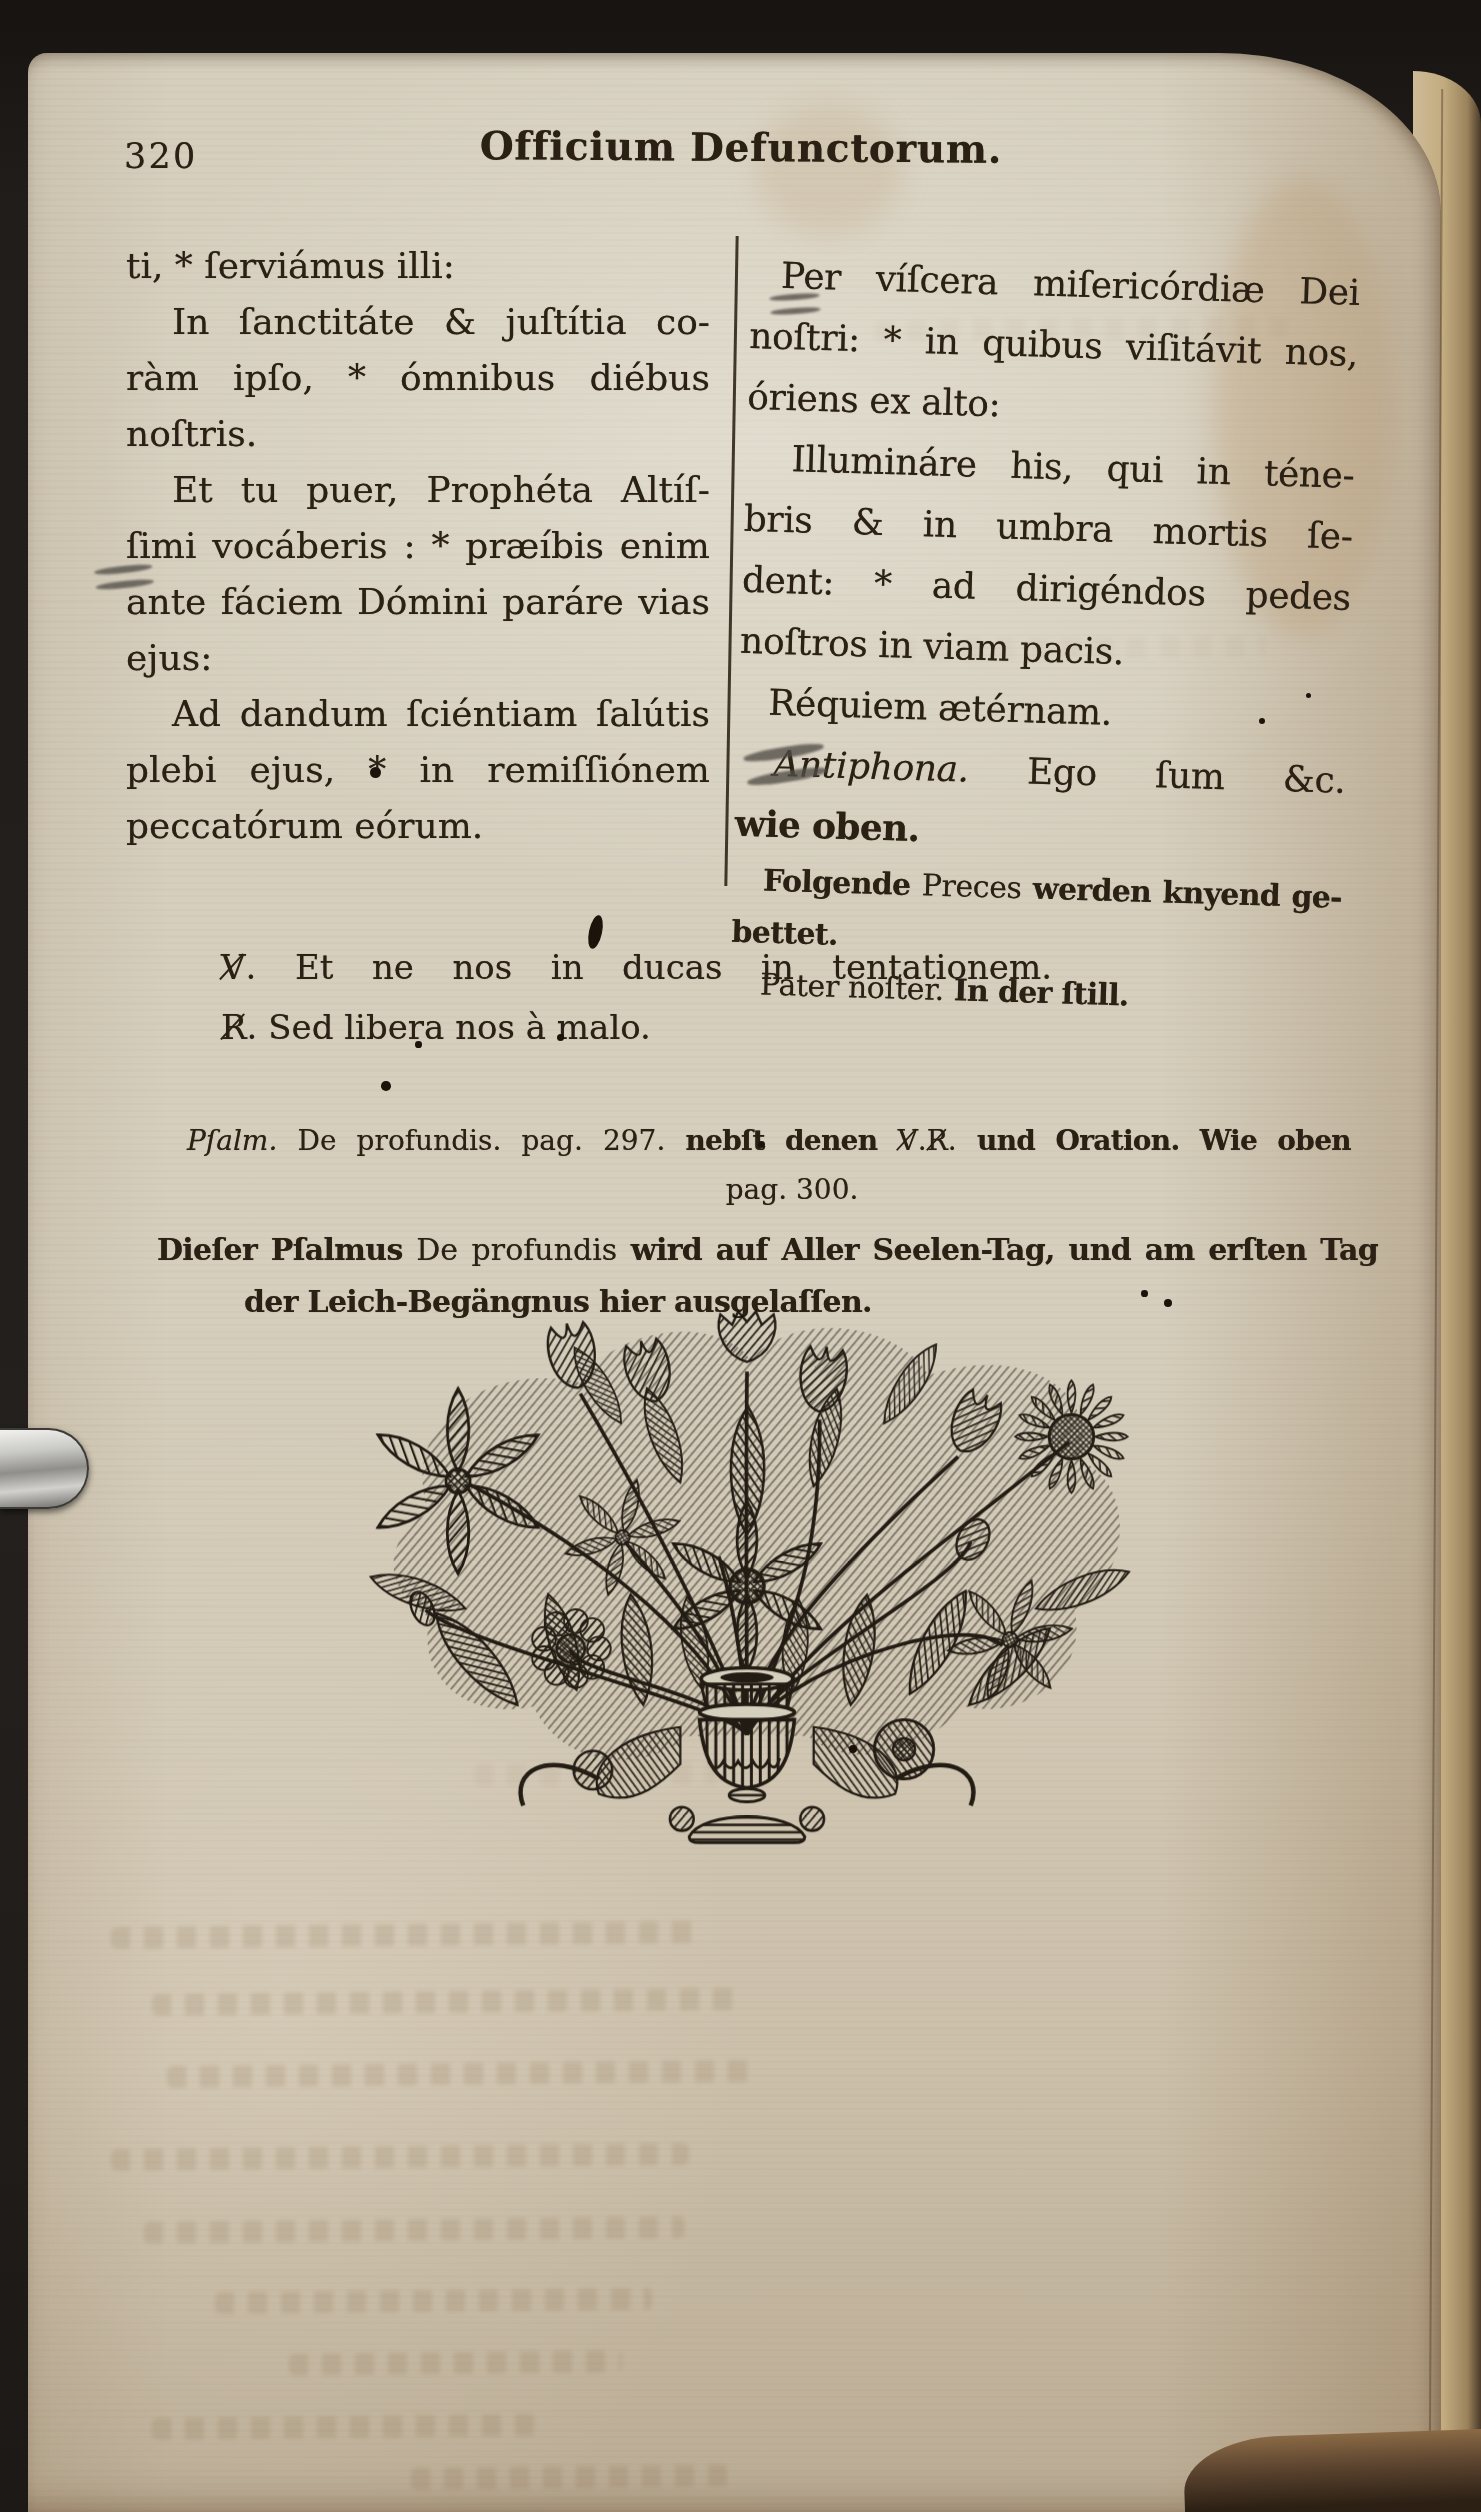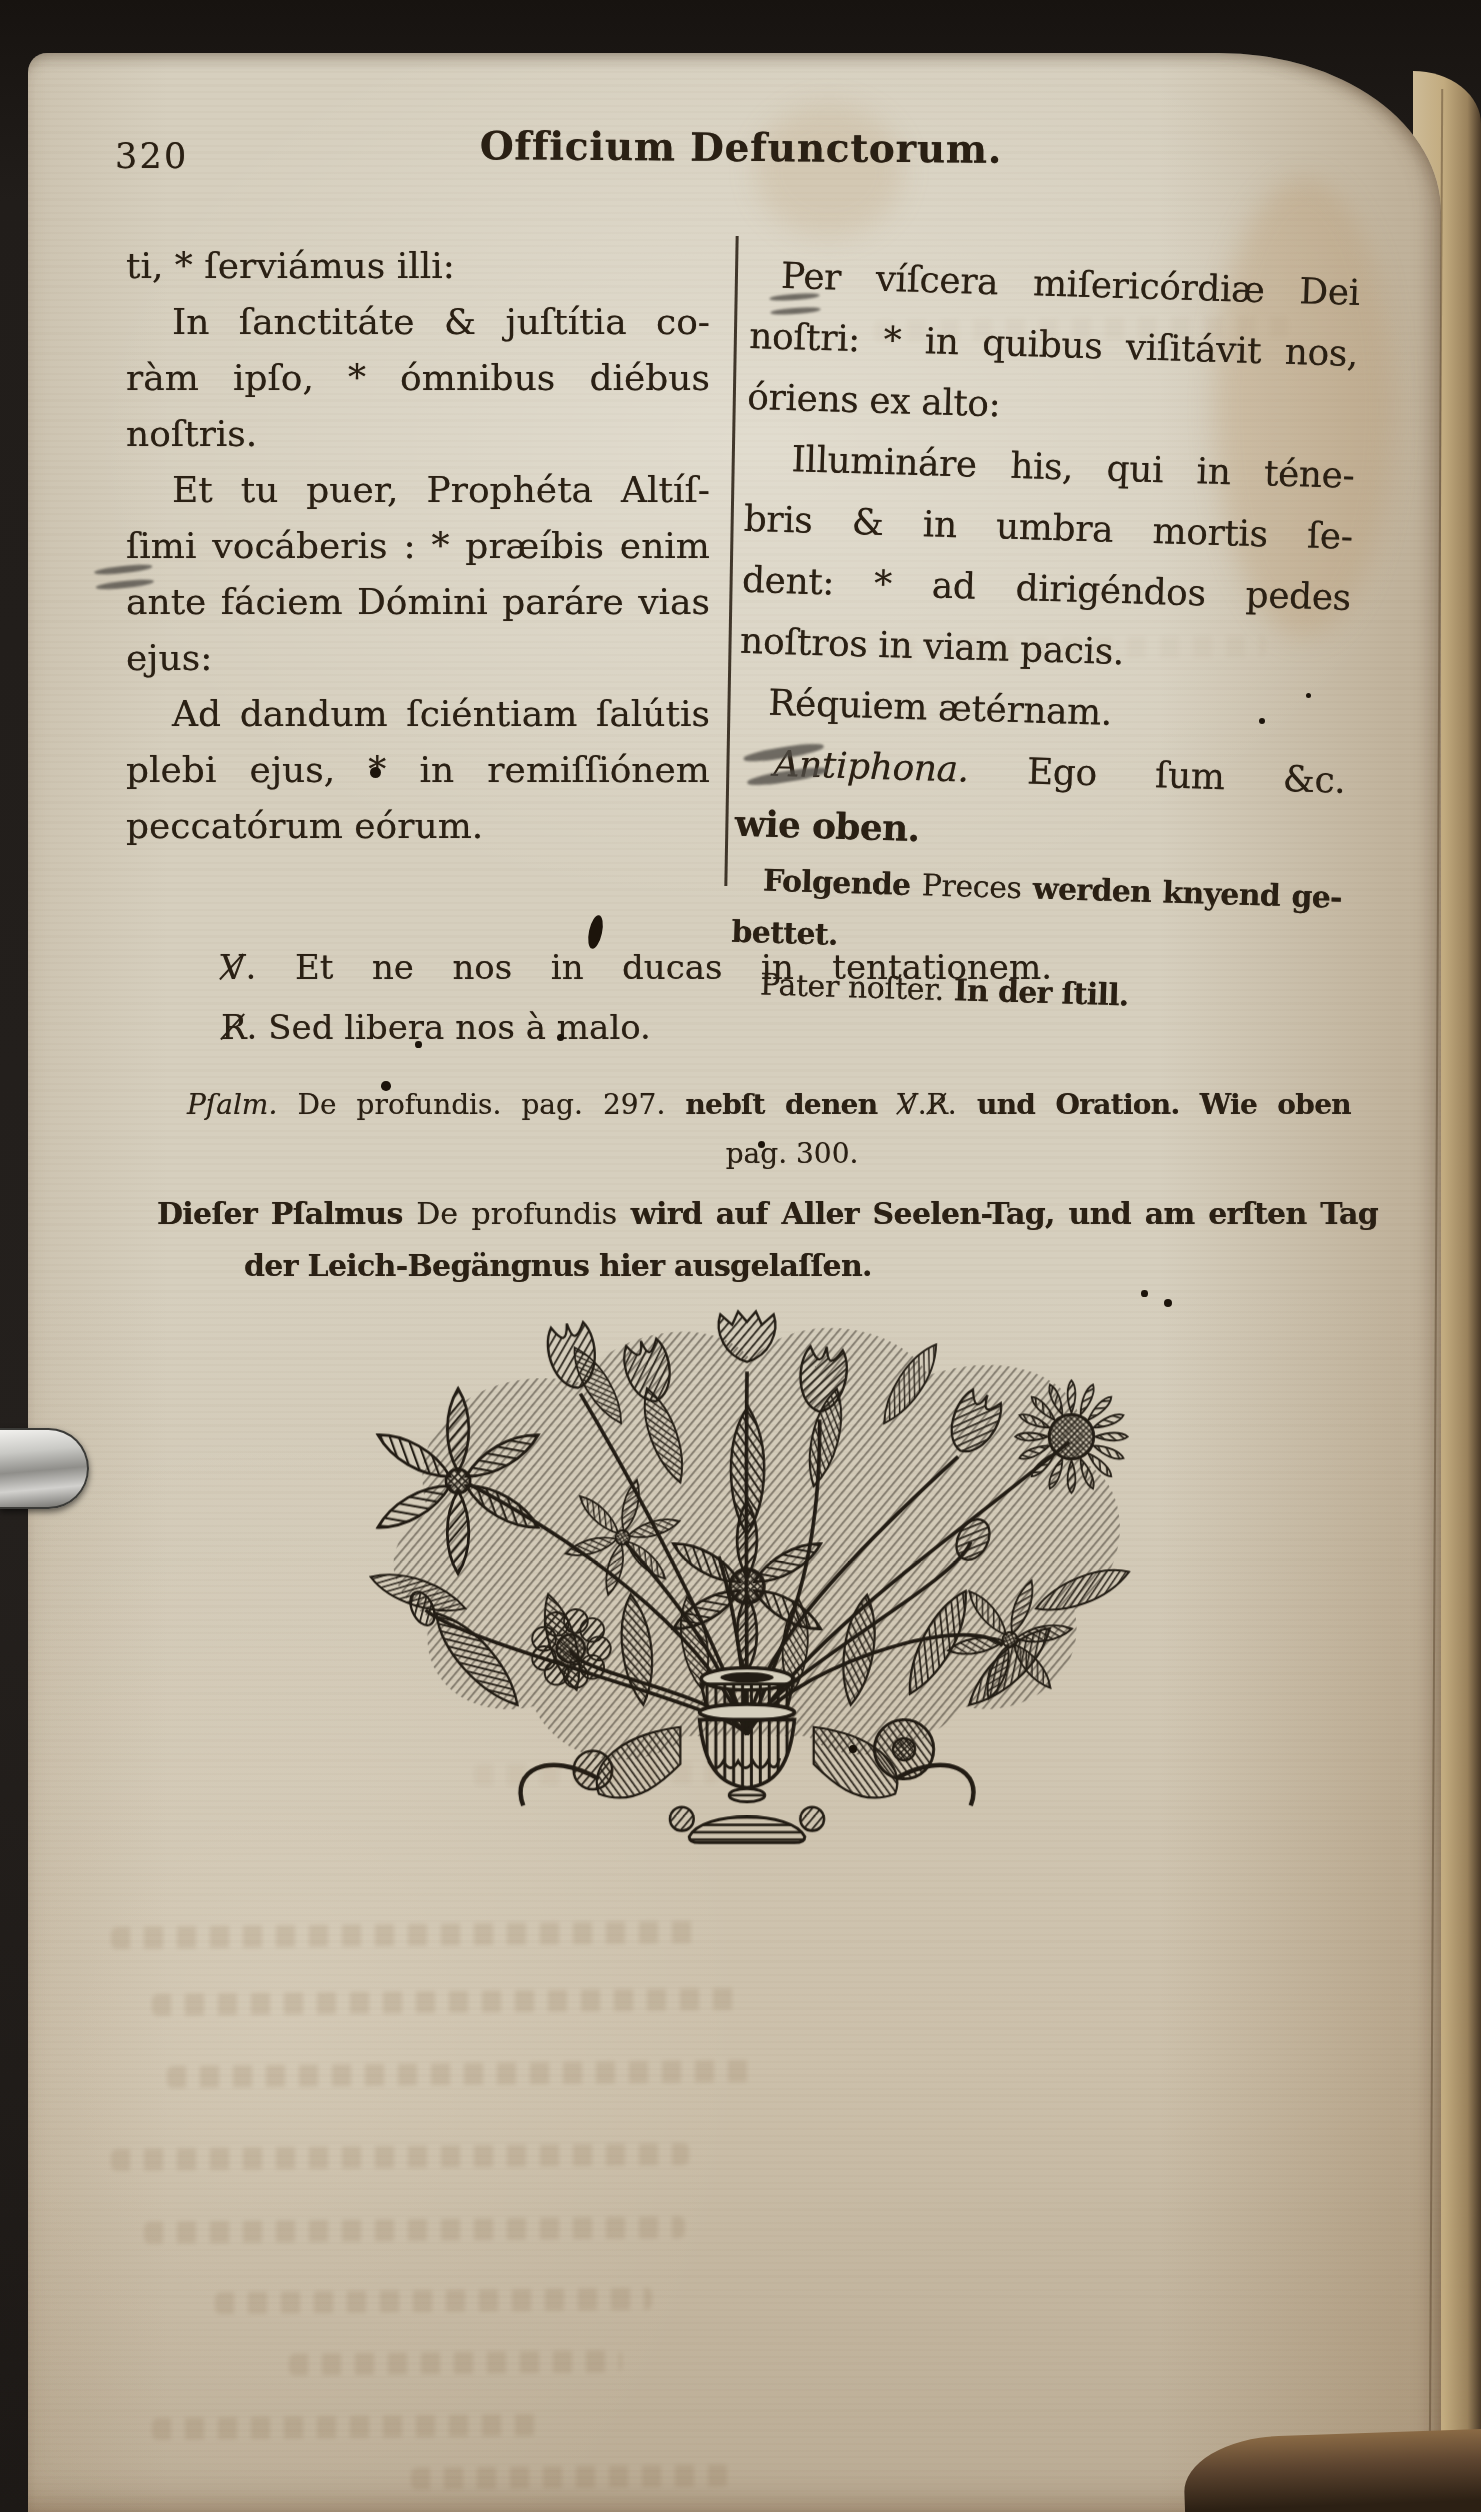--- a/index.html
+++ b/index.html
@@ -28,38 +28,38 @@
   .book-corner{position:absolute;left:1184px;top:2434px;width:311px;height:89px;
      background:linear-gradient(to bottom,#8a6a45 0%,#5d4530 35%,#2c2014 80%);
      border-top-left-radius:96px 53px;transform:rotate(-2deg);}
   .clip{position:absolute;left:0px;top:1428px;width:87px;height:77px;
      background:linear-gradient(175deg,#f2f1ee 0%,#c9c9c5 28%,#8f8e8a 52%,#d2d1ce 74%,#6f6e6a 100%);
      border:2.2px solid #3b3b38;border-left:none;border-radius:0 43px 43px 0;
      box-shadow:0 3px 6px rgba(0,0,0,.55);}
   .stain{position:absolute;border-radius:50%;filter:blur(13.3px);}
   
   .ink{color:#2a2014;text-shadow:0 0 0.7px rgba(40,28,15,.55);}
-  .pageno{position:absolute;left:115px;top:136px;font-size:35px;letter-spacing:2.2px;}
+  .pageno{position:absolute;left:124px;top:136px;font-size:35px;letter-spacing:2.2px;}
   .runhead{position:absolute;left:415px;top:124px;width:652px;text-align:center;
      font-size:39px;font-weight:bold;letter-spacing:0.7px;transform:rotate(.4deg);}
   .col{position:absolute;}
   .col-left{left:126px;top:238px;width:584px;font-size:36px;line-height:56px;}
   .col-right{left:752px;top:244px;width:609px;font-size:36px;line-height:61px;
      letter-spacing:-0.4px;transform:rotate(1.7deg);transform-origin:0 0;}
   .divider{position:absolute;left:730px;top:236px;width:3px;height:650px;
      background:#2a2015;opacity:.88;transform:rotate(1deg);}
   .line{text-align:left;}
   .just{text-align:justify;text-align-last:justify;}
   .small{font-size:30px;line-height:52px;}
   .seg-i{font-style:italic;}
   .seg-f{font-weight:bold;letter-spacing:-0.7px;}
   .versicle{position:absolute;font-size:34px;}
   .v-line{left:221px;top:947px;width:831px;}
   .r-line{left:221px;top:1007px;width:550px;}
-  .note{position:absolute;}
+  .note{position:absolute;margin-top:36px;}
   .psalm-note{left:187px;top:1080px;width:1164px;font-size:28px;line-height:49px;}
   .german-note{left:157px;top:1188px;width:1221px;font-size:30px;line-height:52px;}
   
   .pencil{position:absolute;filter:blur(1.2px);opacity:.78;}
   .pencil::before,.pencil::after{content:"";position:absolute;left:0;right:0;height:28%;
      background:#514d47;border-radius:45%;}
   .pencil::before{top:6%;}
   .pencil::after{bottom:6%;}
   .blot{position:absolute;background:#1c140b;border-radius:50%;}
   .ghost{position:absolute;height:22px;

